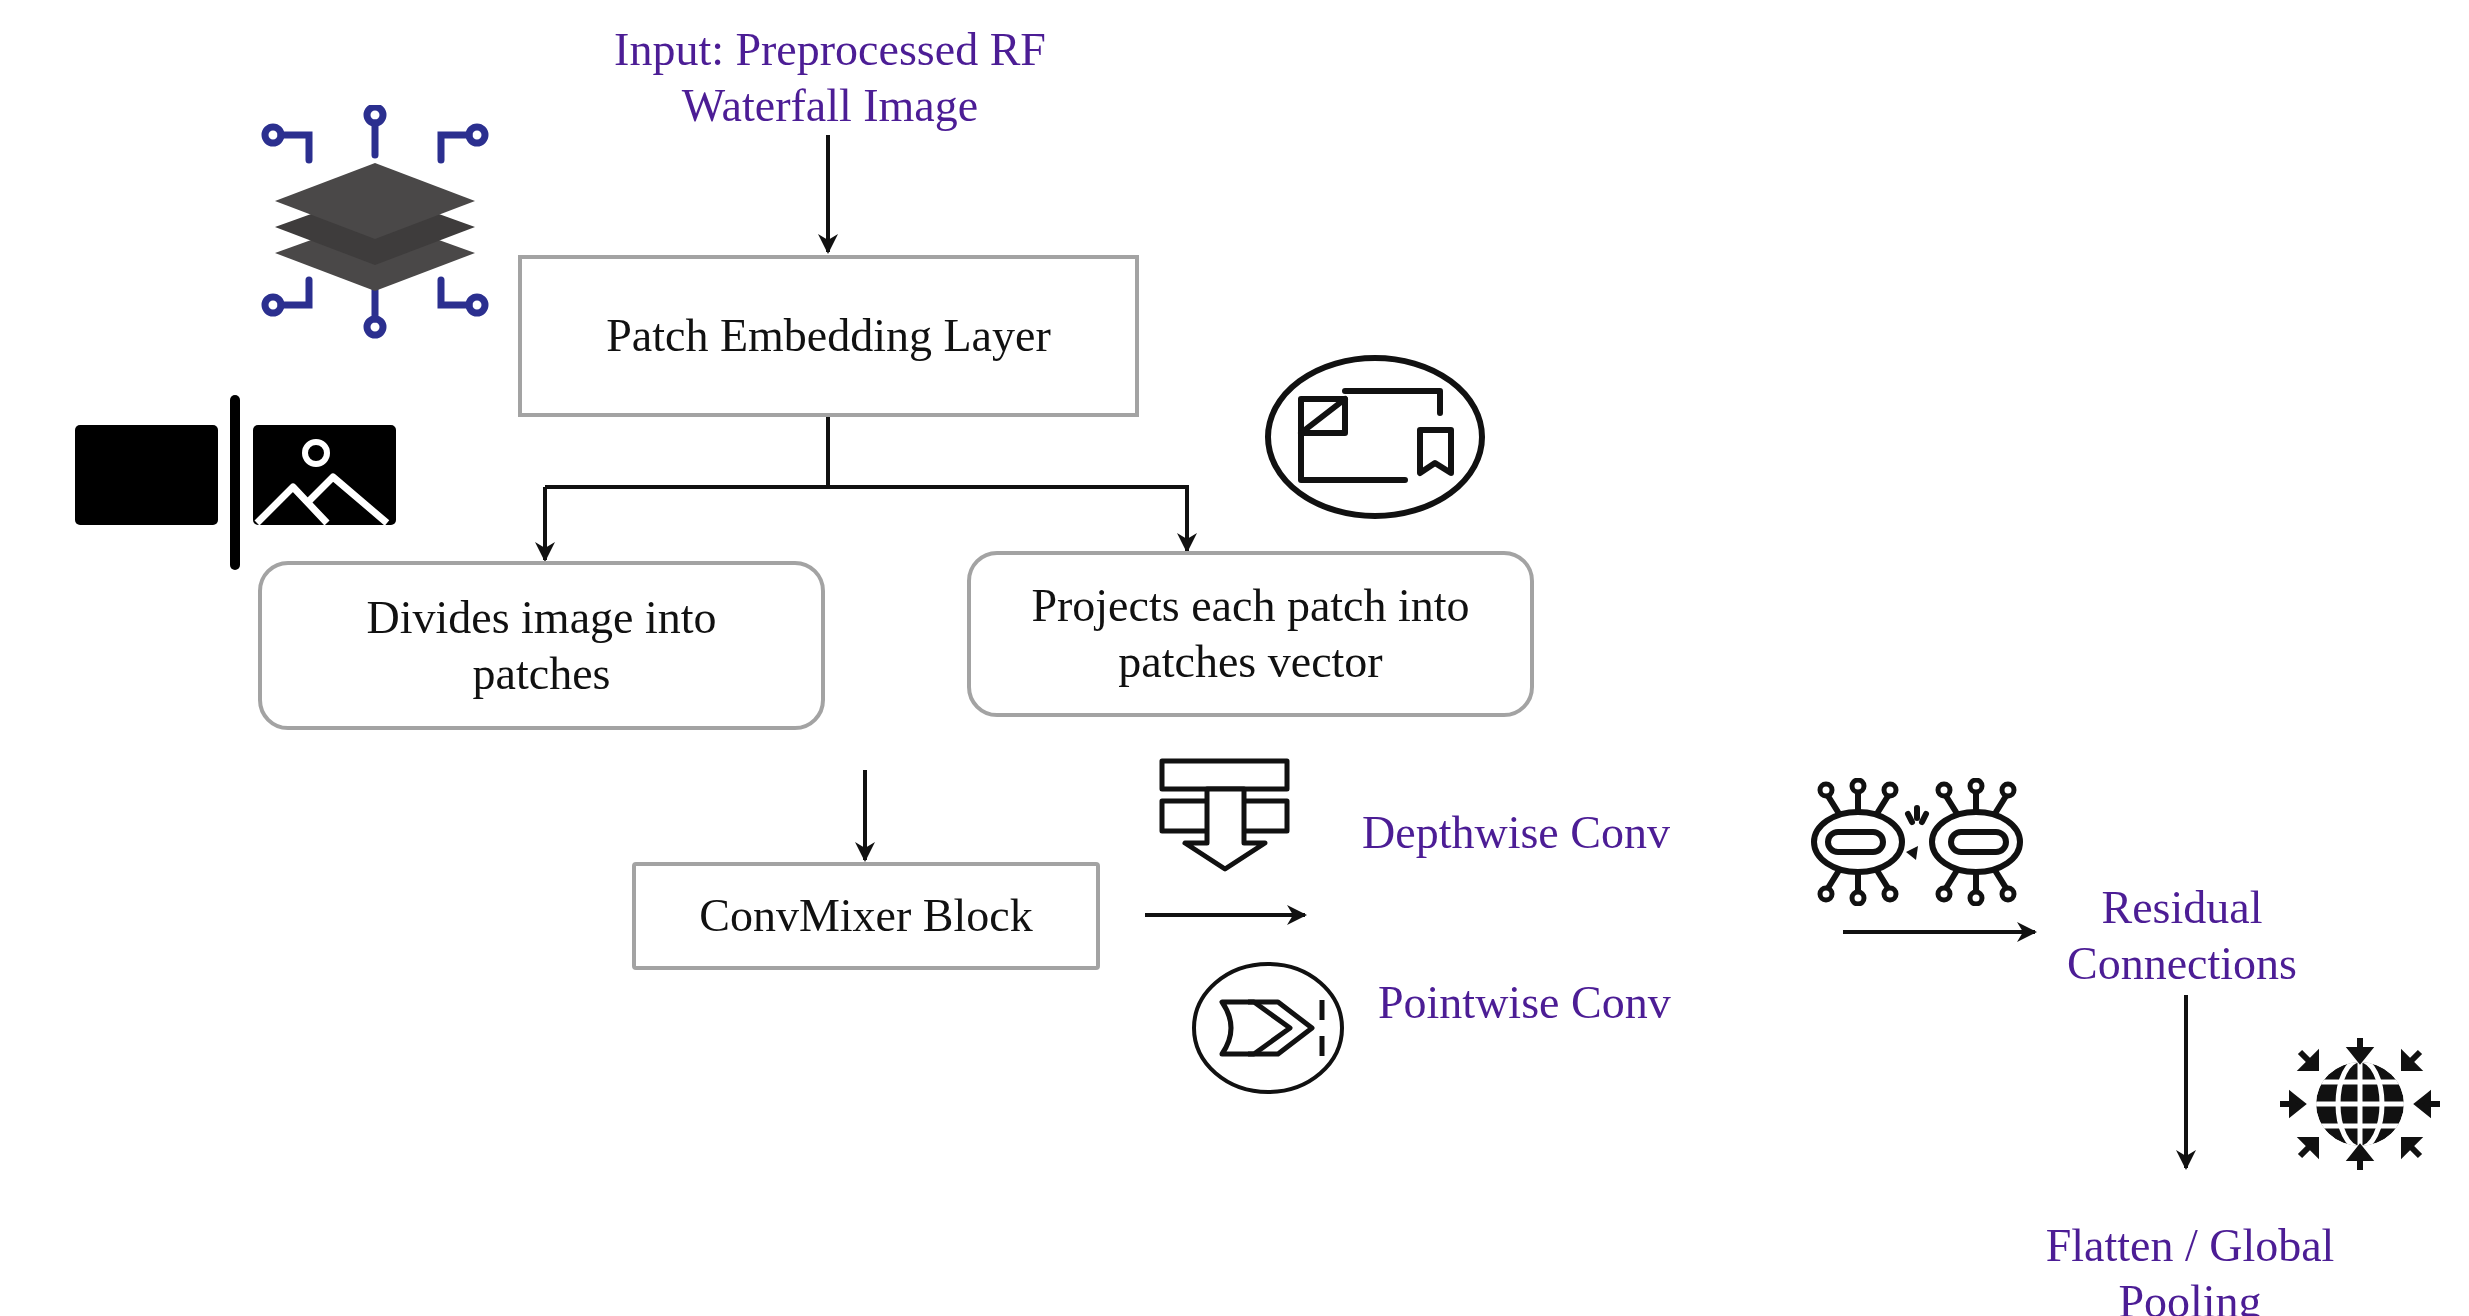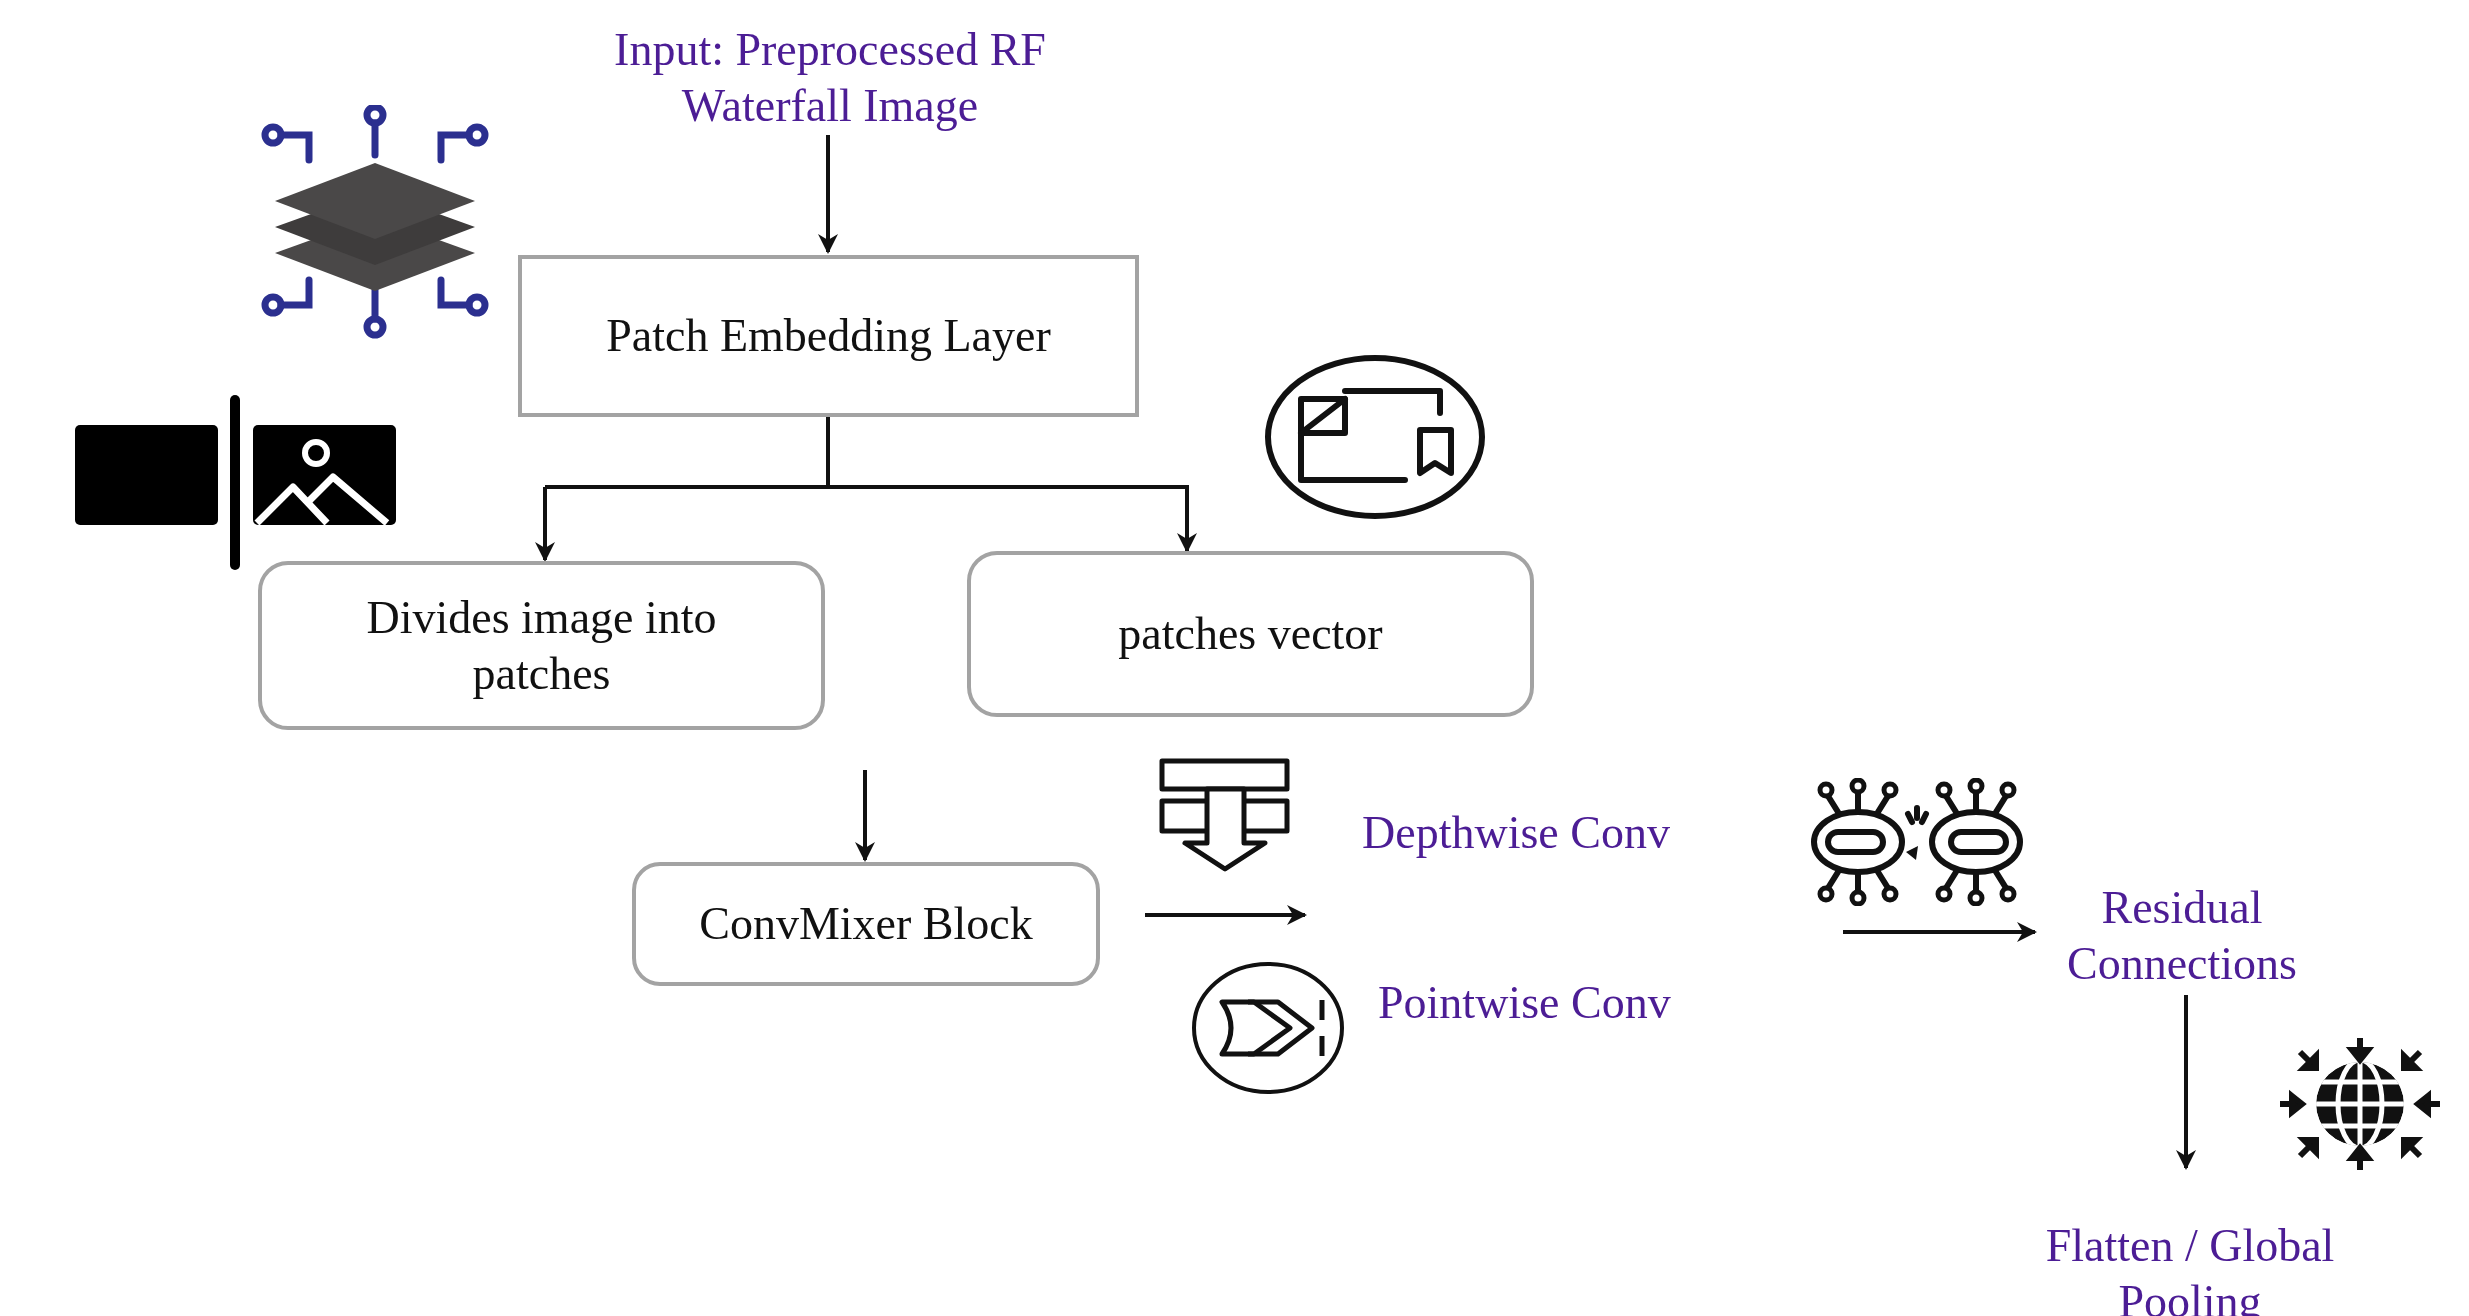--- a/index.html
+++ b/index.html
@@ -42,25 +42,26 @@
 
 <div class="box rounded" style="left:258px; top:561px; width:567px; height:169px;">
   <div>
     <span>Divides image into</span>
     <span>patches</span>
   </div>
 </div>
 
 <div class="box rounded" style="left:967px; top:551px; width:567px; height:166px;">
   <div>
+    <span>Projects each patch into</span>
     <span>patches vector</span>
   </div>
 </div>
 
-<div class="box rounded" style="left:632px; top:862px; width:468px; height:124px; border-radius:28px;">
+<div class="box rounded" style="left:632px; top:862px; width:468px; height:108px; border-radius:4px;">
   <span>ConvMixer Block</span>
 </div>
 
 <div class="label" style="left:1362px; top:805px; text-align:center;">Depthwise Conv</div>
 <div class="label" style="left:1378px; top:975px; text-align:left;">Pointwise Conv</div>
 
 <div class="label" style="left:2032px; top:880px; width:300px;">
   <div>Residual</div>
   <div>Connections</div>
 </div>

